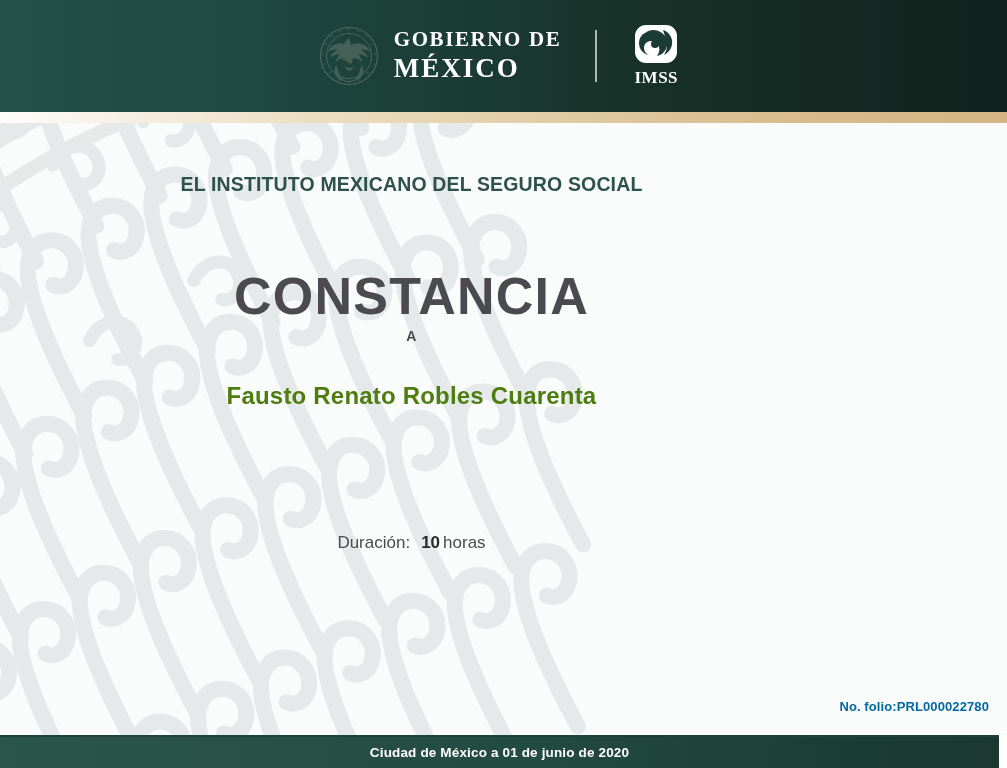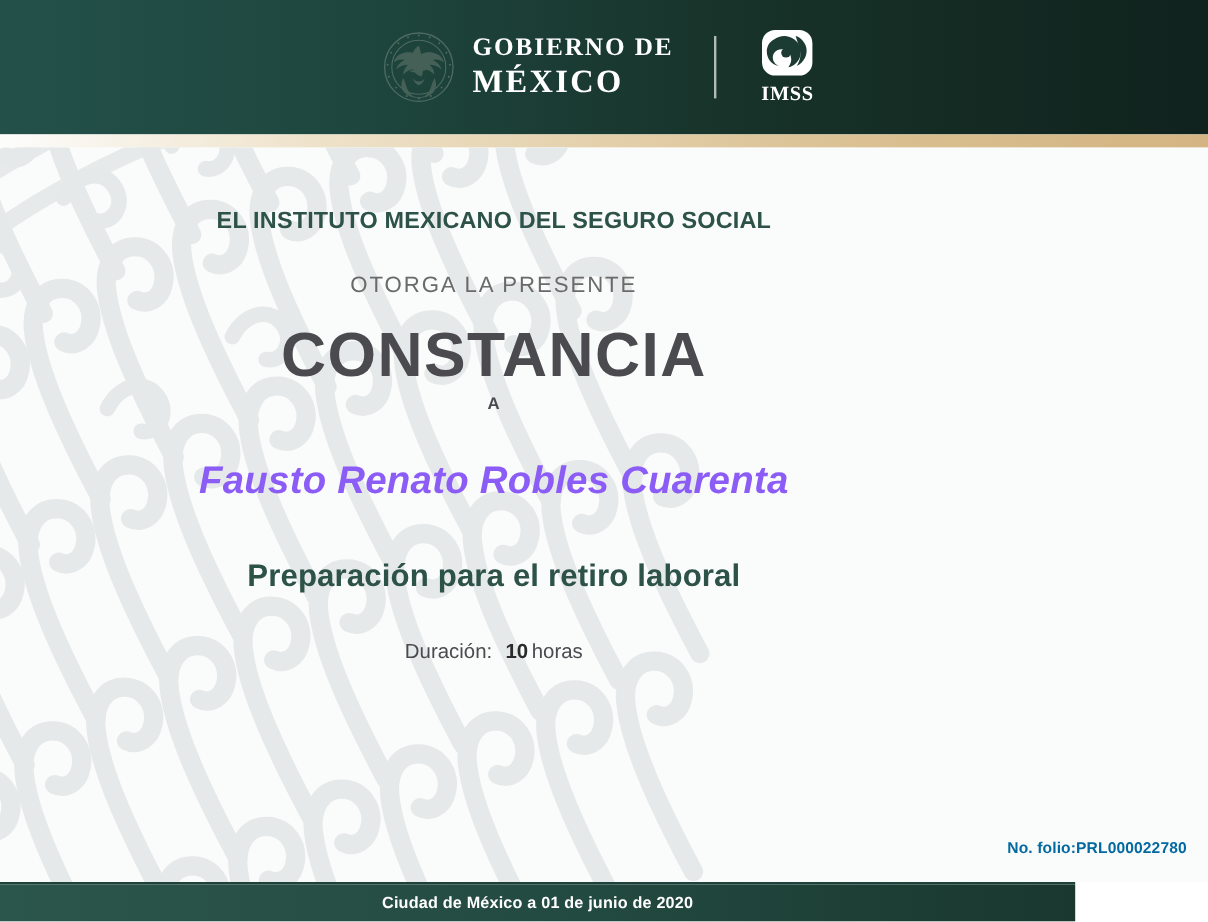--- a/index.html
+++ b/index.html
@@ -123,24 +123,23 @@
     letter-spacing:1.2px;
   }
   #a-word {
     top:205px;
     font-size:14px; font-weight:bold;
     color:#4a4a4f;
     letter-spacing:0.5px;
   }
   #recipient {
     top:259px;
-    font-size:32px; font-weight:bold;
-    color:#8b5cf6;
+    font-size:24px; font-weight:bold;
+    color:#4d7c0f;
     letter-spacing:0.2px;
-    font-style:italic;
   }
   #concluded {
     top:312px;
     font-size:18.5px; font-weight:normal;
     color:#555a59;
     letter-spacing:0.1px;
   }
   #course-title {
     top:341px;
     font-size:26px; font-weight:bold;
@@ -163,21 +162,21 @@
     position:absolute;
     right:18px; top:576px;
     font-size:13px; font-weight:bold;
     color:#0369a1;
     letter-spacing:0.1px;
   }
 
   
   #footer {
     position:absolute; left:0; top:735px;
-    width:896px; height:33px;
+    width:999px; height:33px;
     background:linear-gradient(90deg,#2b564c 0%,#285046 25%,#234a40 55%,#1d3f36 80%,#1a382f 100%);
     border-top:2px solid #1e423a;
     display:flex; align-items:center; justify-content:center;
   }
   #footer-text {
     color:#ffffff;
     font-size:13.5px;
     font-weight:bold;
     letter-spacing:0.15px;
   }
@@ -354,30 +353,28 @@
           <path d="M350 300 c20 -14 42 -6 42 14 c0 16 -16 24 -26 16"></path>
           <path d="M470 296 c20 -14 42 -6 42 14 c0 16 -16 24 -26 16"></path>
         </g>
       </g>
     </svg>
 
     <div class="body-content">
 
       <div class="line" id="org-name">EL INSTITUTO MEXICANO DEL SEGURO SOCIAL</div>
 
-      <div class="line" id="otorga">OTORGA LA PRESENTE</div>
 
       <div class="line" id="constancia">CONSTANCIA</div>
 
       <div class="line" id="a-word">A</div>
 
       <div class="line" id="recipient">Fausto Renato Robles Cuarenta</div>
 
 
-      <div class="line" id="course-title">Preparación para el retiro laboral</div>
 
       <div class="line" id="duration-line">
         <span class="dur-label">Duración:</span><span class="dur-value">10</span><span class="dur-unit">horas</span>
       </div>
 
       <div id="folio">No. folio:PRL000022780</div>
 
     </div>
   </div>
 

